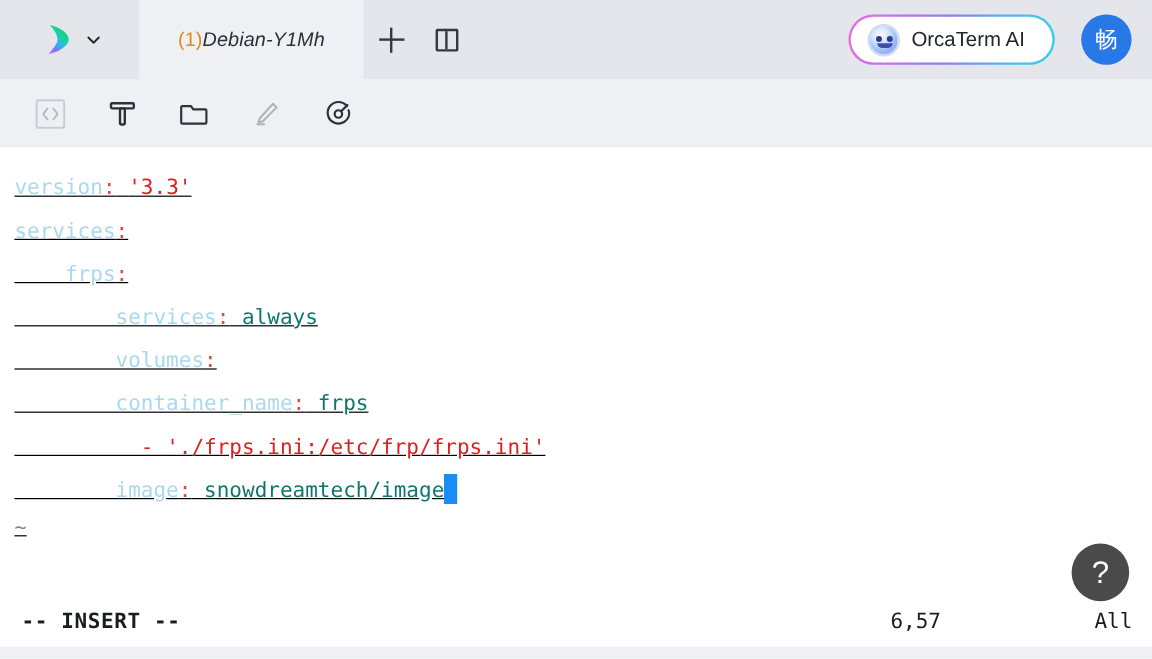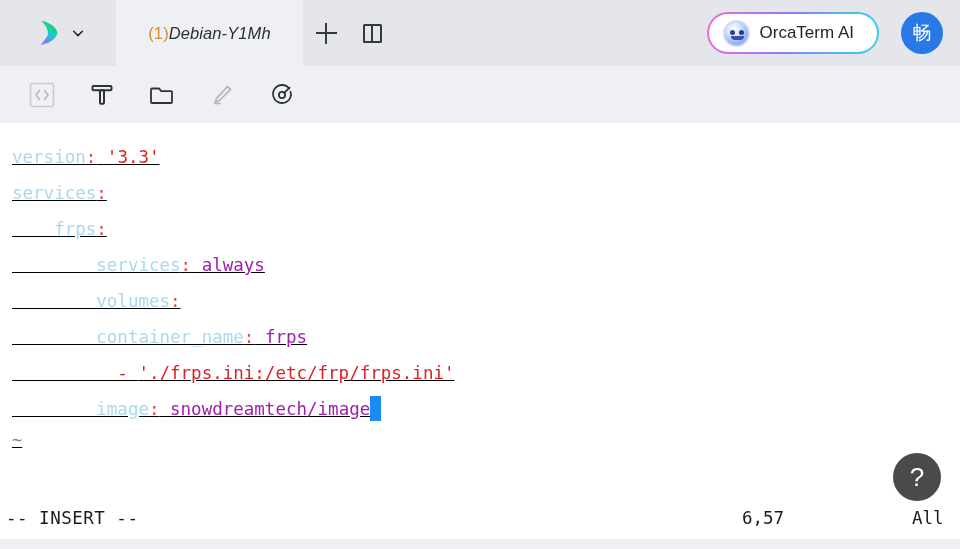--- a/index.html
+++ b/index.html
@@ -117,37 +117,37 @@
     line-height: 36px;
     padding: 16px 0 0 12px;
     position: relative;
     overflow: hidden;
     text-decoration: underline;
   }
   .ln { white-space: pre; height: 36px; }
   .k   { color: #aad8ef; }
   .p   { color: #e04b4b; }
   .s   { color: #e02020; }
-  .v   { color: #a21caf; }
+  .v   { color: #0f766e; }
   .tilde { color: #7e858e; font-size: 17px; line-height: 26px; height: 26px; white-space: pre; }
   .cursor {
     display: inline-block; width: 11px; height: 25px;
     background: #1a8cf5; vertical-align: -6px;
   }
 
   
   .statusbar {
     height: 42px; flex: 0 0 42px;
     background: #ffffff;
     font-family: "DejaVu Sans Mono", monospace;
     font-size: 17.5px; color: #1a1c1f;
     display: flex; align-items: center;
     position: relative;
   }
-  .st-mode { font-weight: normal; margin-left: 6px; letter-spacing: .5px; }
+  .st-mode { font-weight: bold; margin-left: 18px; letter-spacing: .5px; }
   .st-pos { position: absolute; left: 742px; }
   .st-scroll { position: absolute; left: 912px; }
 
   .footer-strip { height: 10px; flex: 0 0 10px; background: #eff0f4; }
 
   .help-btn {
     position: absolute; right: 19px; bottom: 48px;
     width: 48px; height: 48px; border-radius: 50%;
     background: #4a4a4a; color: #ffffff;
     display: flex; align-items: center; justify-content: center;

